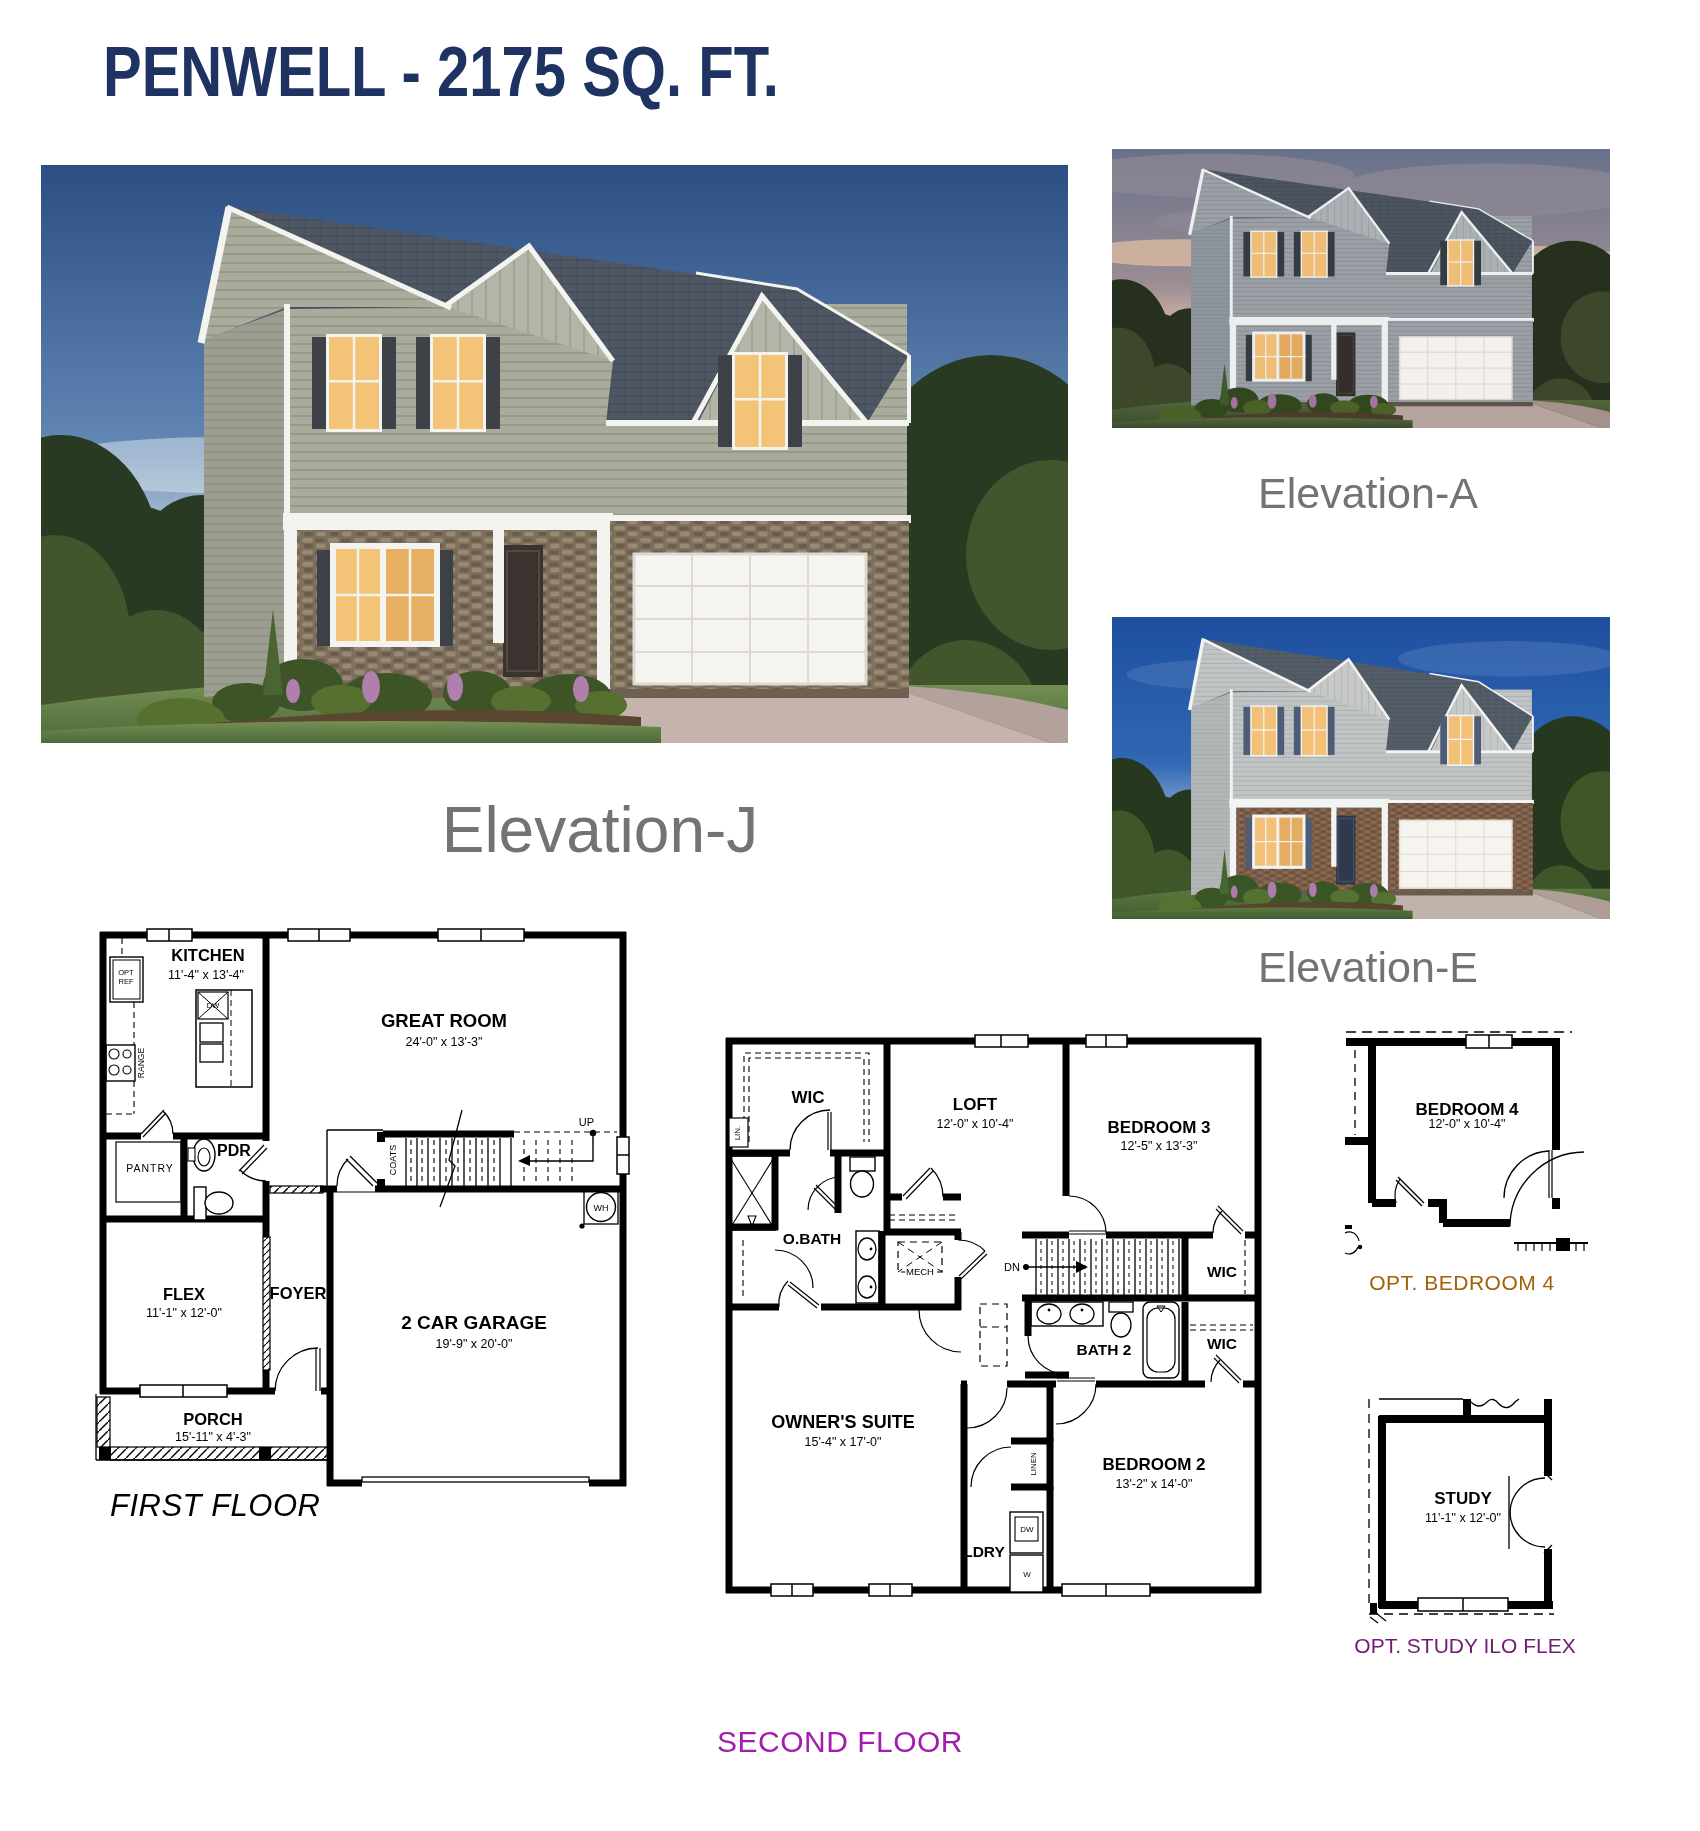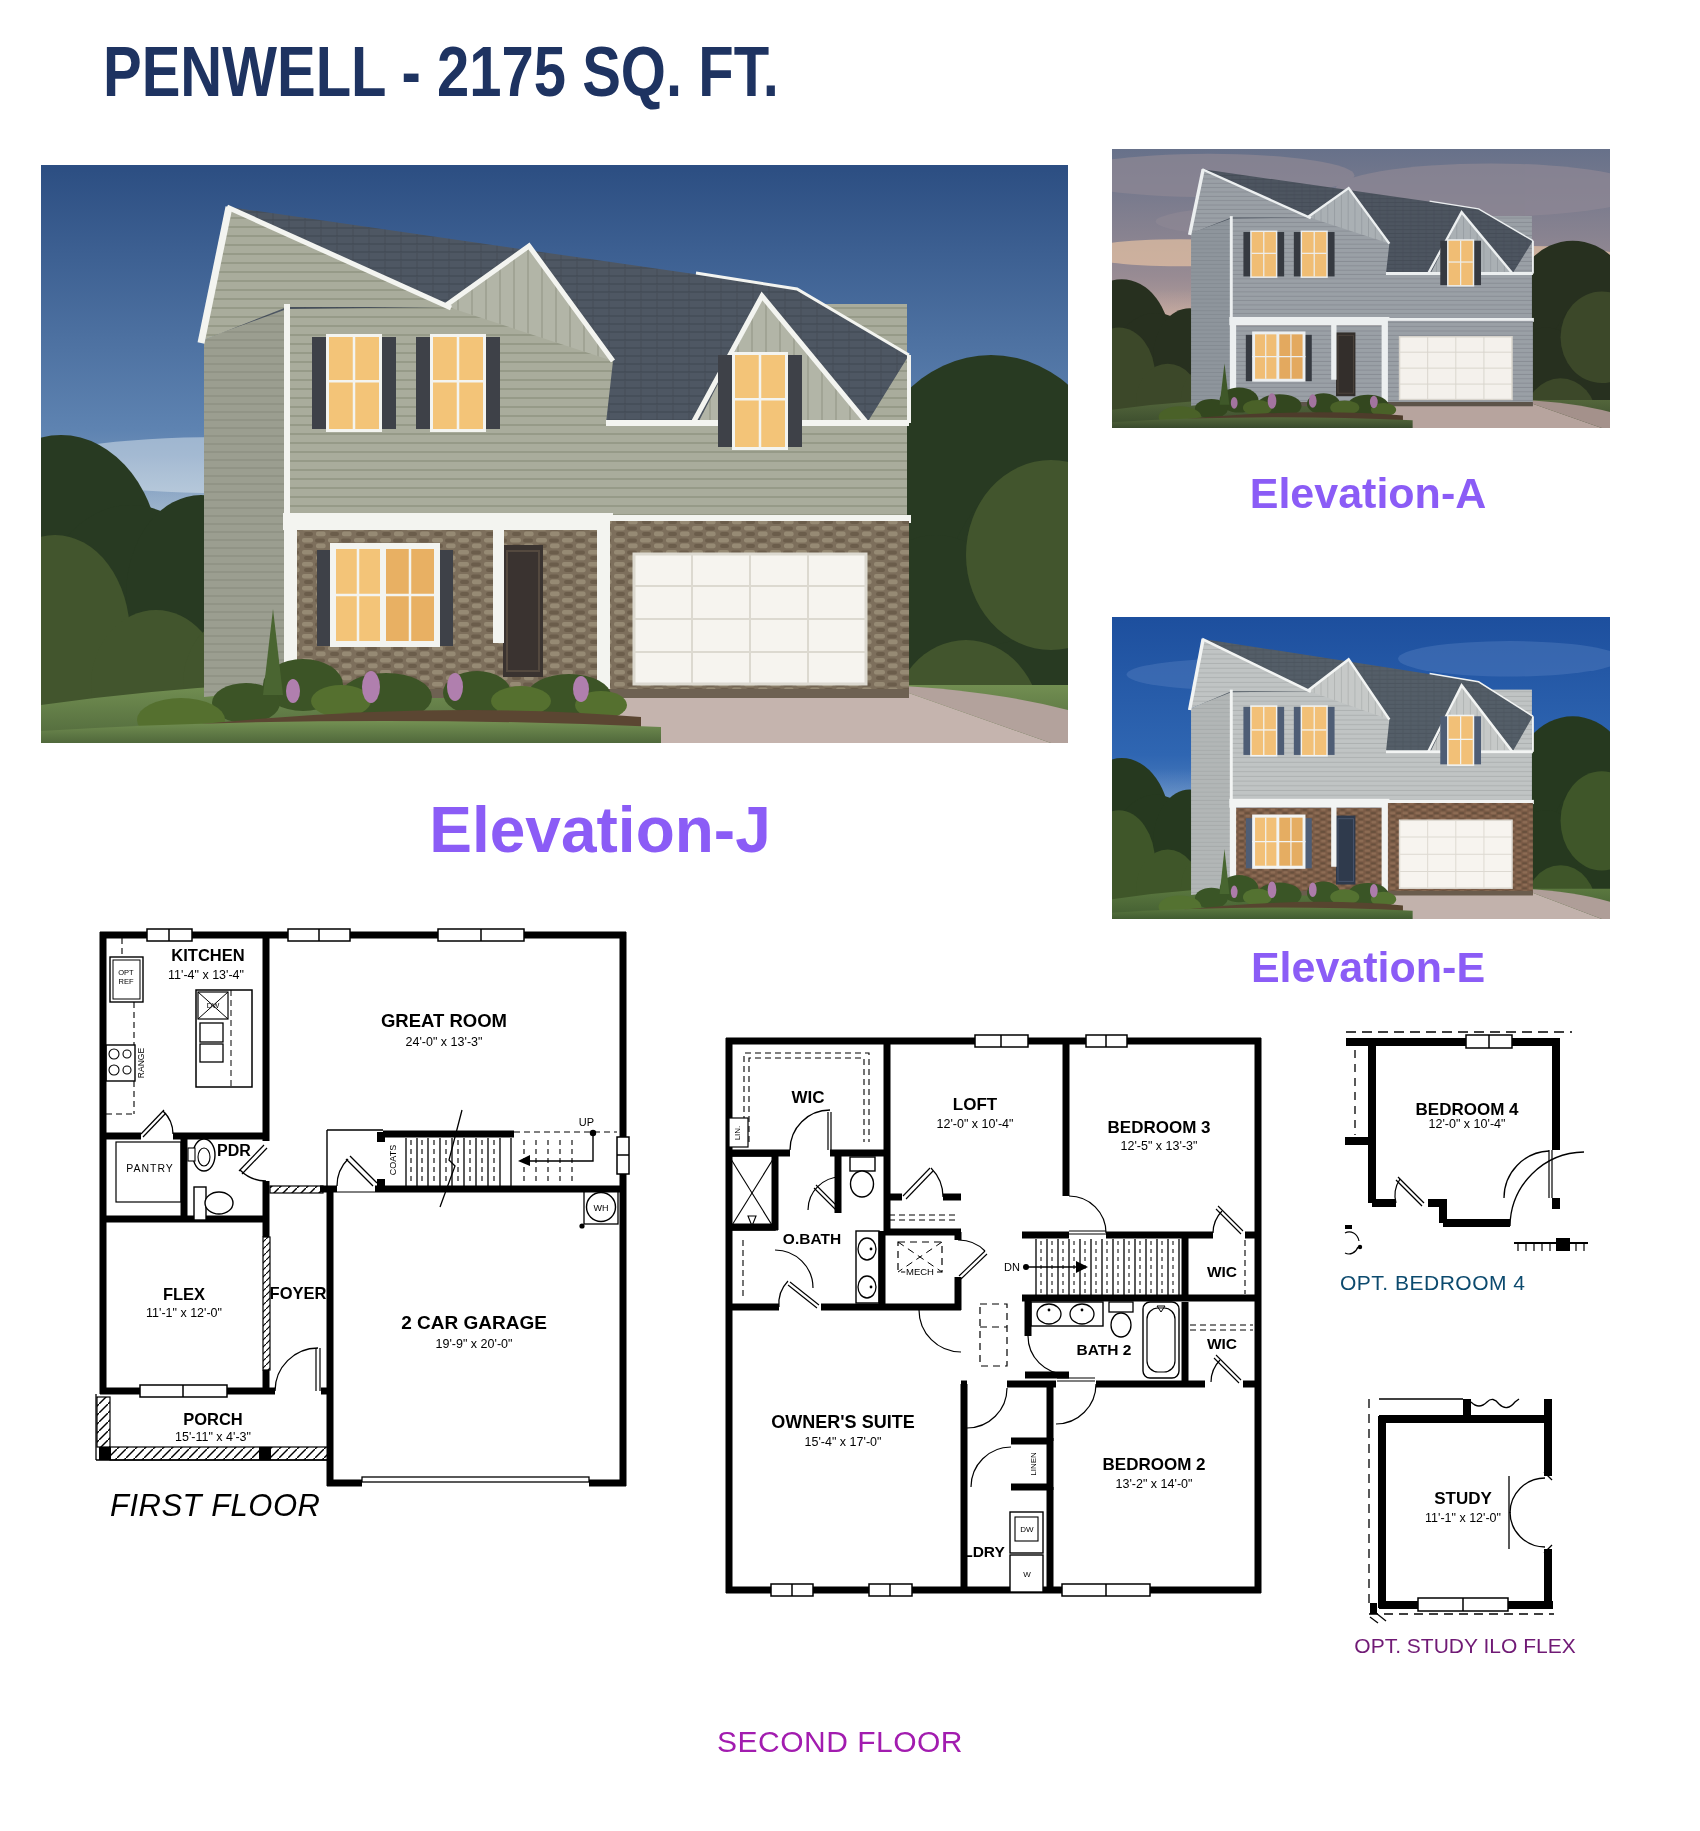--- a/index.html
+++ b/index.html
@@ -1,19 +1,19 @@
 <!DOCTYPE html>
 <html><head>
 <meta charset="utf-8">
 <style>
   html,body{margin:0;padding:0;}
   body{width:1700px;height:1831px;background:#ffffff;position:relative;
        font-family:"Liberation Sans", sans-serif;}
   .abs{position:absolute;}
-  .cap{font-weight:bold;color:#8b5cf6;}
+  .cap{font-weight:normal;color:#737373;}
   svg text{font-family:"Liberation Sans", sans-serif;fill:#000;}
 </style>
 </head>
 <body>
 
 <div class="abs" style="left:103px;top:30px;font-size:58px;font-weight:bold;color:#1e3361;letter-spacing:0px;transform:scaleY(1.22);transform-origin:left top;">PENWELL - 2175 SQ. FT.</div>
 
 <div class="abs" style="left:41px;top:165px;">
 <svg width="1027" height="578" viewBox="0 0 1027 578">
 <defs>
@@ -1245,21 +1245,21 @@
 <g>
           <path d="M1345,1233 A10,12 0 0 1 1359,1241" fill="none" stroke="#000" stroke-width="1.2"></path>
 <path d="M1345,1253 A10,12 0 0 0 1358,1247" fill="none" stroke="#000" stroke-width="1.2"></path>
 <circle cx="1360" cy="1247" r="2.2" fill="#000"></circle>
 <line x1="1345" y1="1227" x2="1352" y2="1227" stroke="#000" stroke-width="4"></line>
         </g>
 </g>
 </svg>
 </div>
 
-<div class="abs" style="left:1340px;top:1271px;width:244px;text-align:left;font-size:21px;letter-spacing:0.5px;color:#0c4a6e;white-space:nowrap;">OPT. BEDROOM 4</div>
+<div class="abs" style="left:1340px;top:1271px;width:244px;text-align:center;font-size:21px;letter-spacing:0.5px;color:#a16207;white-space:nowrap;">OPT. BEDROOM 4</div>
 
 <div class="abs" style="left:1360px;top:1392px;">
 <svg width="215" height="232" viewBox="1360 1392 215 232">
 <g id="st">
 
 <line x1="1369" y1="1399" x2="1369" y2="1607" stroke="#000" stroke-width="1.3" stroke-dasharray="9 6"></line>
 
 <line x1="1379" y1="1399" x2="1463" y2="1399" stroke="#000" stroke-width="1.6"></line>
 
 <rect x="1463" y="1399" width="8" height="22" fill="#000"></rect>

